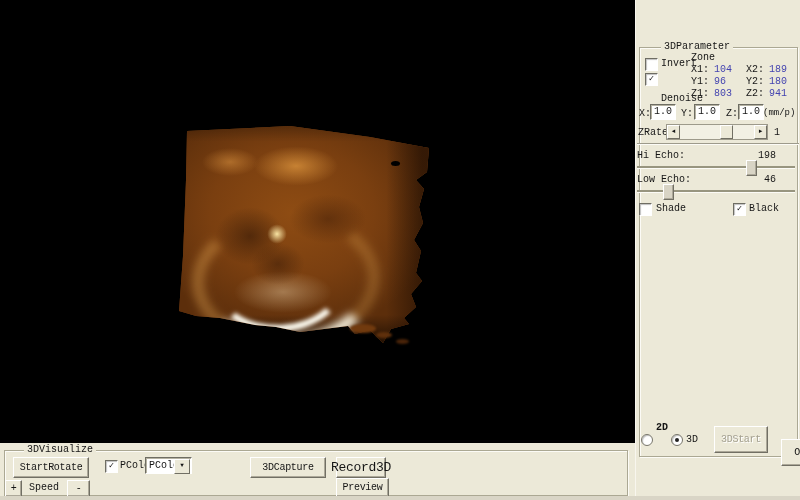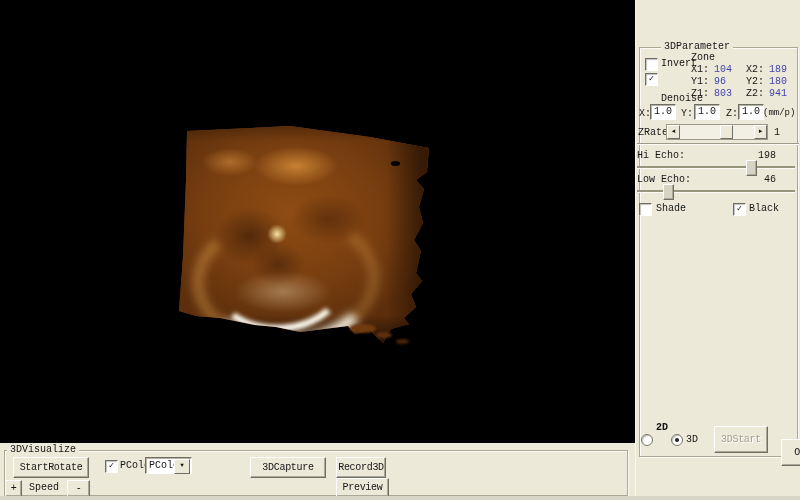--- a/index.html
+++ b/index.html
@@ -182,34 +182,34 @@
   <div class="abs radio" style="left:671px;top:434px;">
     <div class="dot"></div>
   </div>
   <span class="abs lbl" style="left:686px;top:434px;">3D</span>
   <div class="abs btn disabled" style="left:702px;top:426px;width:52px;height:25px;margin-left:12px;">3DStart</div>
   <div class="abs btn" style="left:757px;top:439px;width:36px;height:25px;margin-left:24px;">OK</div>
 
   <div class="abs bottom-panel">
     <div class="abs groupbox" style="left:4px;top:7px;width:622px;height:44px;"></div>
   </div>
-  <span class="abs grouplabel lbl" style="left:7px;top:444px;">3DVisualize</span>
+  <span class="abs grouplabel lbl" style="left:24px;top:444px;">3DVisualize</span>
 
   <div class="abs btn" style="left:13px;top:457px;width:74px;height:19px;">StartRotate</div>
   <div class="abs btn" style="left:5px;top:480px;width:15px;height:15px;">+</div>
   <span class="abs lbl" style="left:29px;top:482px;">Speed</span>
   <div class="abs btn" style="left:67px;top:480px;width:21px;height:15px;">-</div>
 
   <div class="abs cb" style="left:105px;top:460px;">
     <span>✓</span>
   </div>
   <span class="abs lbl" style="left:120px;top:460px;">PColor</span>
   <div class="abs dd" style="left:145px;top:457px;width:45px;height:15px;">
     <span class="abs lbl" style="left:3px;top:2px;">PColor</span>
     <div class="dd-btn">▼</div>
   </div>
 
   <div class="abs btn" style="left:250px;top:457px;width:74px;height:19px;">3DCapture</div>
-  <div class="abs btn" style="left:336px;top:457px;width:48px;height:19px;font-size:10px;">Record3D</div>
+  <div class="abs btn" style="left:336px;top:457px;width:48px;height:19px;font-size:13px;">Record3D</div>
   <div class="abs btn" style="left:336px;top:478px;width:51px;height:17px;">Preview</div>
 
   <div class="abs bottom-edge"></div>
 </div>
 
 </body></html>

